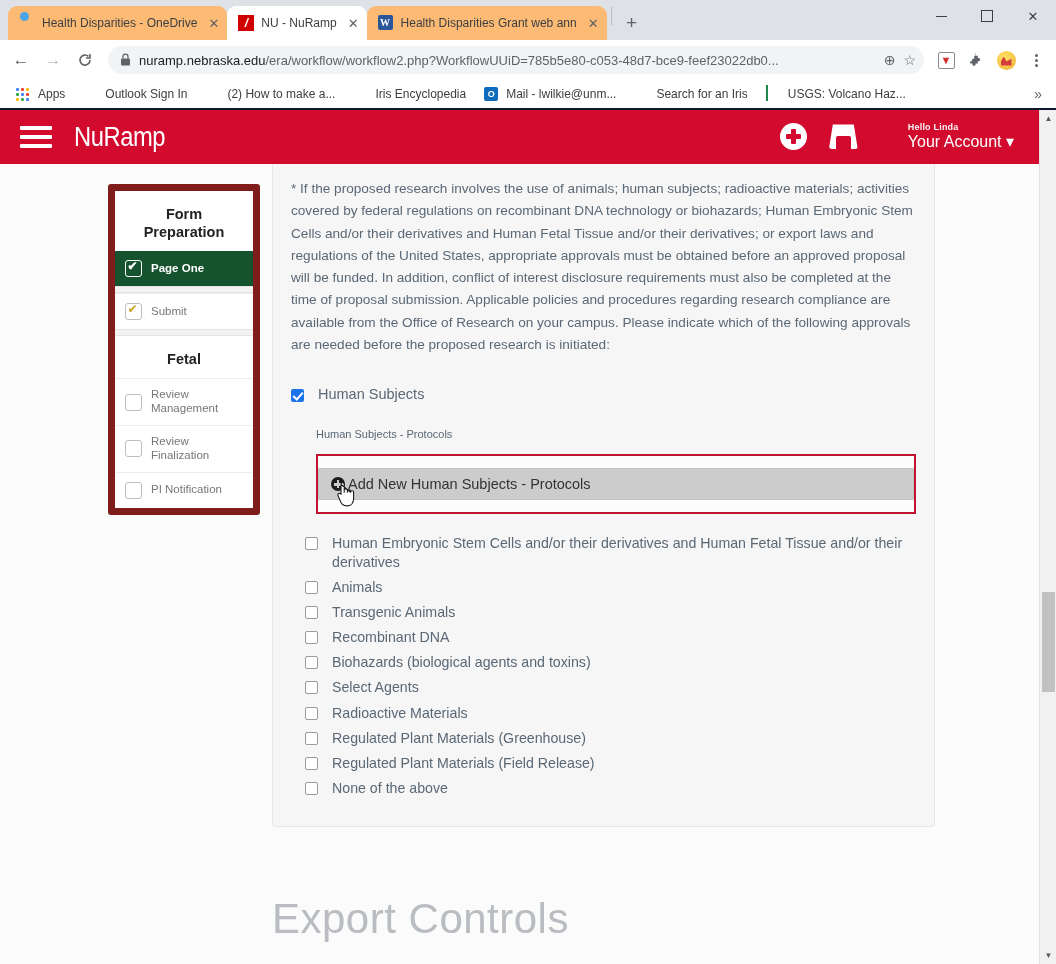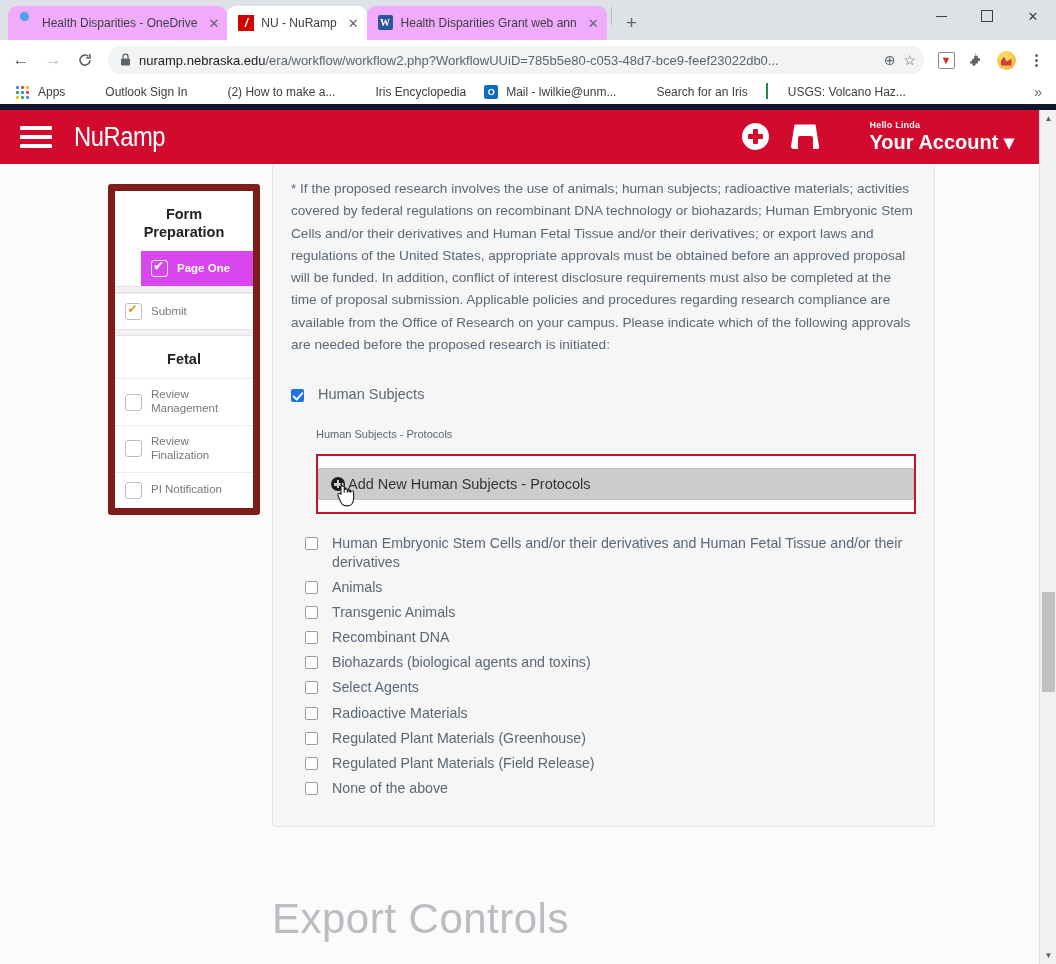--- a/index.html
+++ b/index.html
@@ -16,21 +16,21 @@
   .tabstrip {
     height: 40px; background: #dee1e6;
     display: flex; align-items: flex-end; padding-left: 8px;
     position: relative;
   }
   .tab {
     height: 34px; display: flex; align-items: center; gap: 7px;
     padding: 0 8px 0 11px; border-radius: 9px 9px 0 0;
     font-size: 12px; color: #3c4043; min-width: 0;
   }
-  .tab.inactive { background: #f0abfc; }
+  .tab.inactive { background: #fdba74; }
   .tab.active { background: #ffffff; }
   .tab-title {
     white-space: nowrap; overflow: hidden; text-overflow: clip;
     max-width: 178px;
   }
   .tab-fav { width: 16px; height: 16px; flex: 0 0 16px; position: relative; }
   .fav-onedrive {
     width: 16px; height: 10px; margin-top: 3px;
     background: #2b8cd8; border-radius: 8px 8px 5px 5px;
     position: relative;
@@ -113,21 +113,21 @@
     width: 11px; height: 9px; background: #d23c3c;
     clip-path: polygon(0 60%, 30% 0, 55% 55%, 100% 25%, 100% 100%, 0 100%);
   }
   .dots {
     display: flex; flex-direction: column; gap: 2px; align-items: center;
   }
   .dots i { width: 3px; height: 3px; background: #5f6368; border-radius: 50%; }
 
   .bookmarks {
     height: 30px; background: #ffffff; display: flex; align-items: center;
-    padding: 0 8px; gap: 2px; border-bottom: 6px solid #0f172a;
+    padding: 0 8px; gap: 2px; border-bottom: 2px solid #0f172a;
     font-size: 12px; color: #3c4043;
   }
   .bm {
     display: flex; align-items: center; gap: 6px; padding: 3px 8px;
     border-radius: 4px; white-space: nowrap;
   }
   .bm-ico { width: 16px; height: 16px; flex: 0 0 16px; }
   .ico-apps {
     display: grid; grid-template-columns: repeat(3, 3px);
     grid-template-rows: repeat(3, 3px); gap: 2px; margin-top: 2px;
@@ -205,40 +205,40 @@
     content: ""; position: absolute; left: 0; top: 0; width: 29px; height: 25px;
     background: #fff; border-radius: 3px;
     clip-path: polygon(4px 0, 25px 0, 29px 25px, 0 25px);
   }
   .inbox-ico::after {
     content: ""; position: absolute; left: 7px; top: 12px; width: 15px; height: 13px;
     background: #d10a2e; border-radius: 2px 2px 0 0;
   }
   .acct { color: #fff; line-height: 1.1; text-align: left; margin-left: 28px; }
   .acct .hello { font-size: 9px; font-weight: bold; letter-spacing: .2px; opacity: .95; }
-  .acct .name { font-size: 20px; font-weight: bold; }
+  .acct .name { font-size: 16px; font-weight: normal; }
 
   
   .pagebody { position: relative; height: 800px; background: #fbfbfb; }
 
   .sidebar {
     position: absolute; left: 108px; top: 20px; width: 152px;
     background: #fff; border: 7px solid #7f1d1d; border-radius: 3px;
     overflow: hidden;
   }
   .sb-group-title {
     padding: 14px 10px 10px; font-size: 14.5px; font-weight: bold;
     color: #222; text-align: center; line-height: 1.25;
   }
   .sb-item {
     display: flex; align-items: center; gap: 9px; padding: 9px 10px;
     border-top: 1px solid #ececec; font-size: 11.5px; color: #777;
     line-height: 1.2;
   }
-  .sb-item.active { background: #d946ef; color: #fff; font-weight: bold; border-top: none; margin-left: 26px; }
+  .sb-item.active { background: #14532d; color: #fff; font-weight: bold; border-top: none; }
   .cbox {
     width: 17px; height: 17px; flex: 0 0 17px; border-radius: 3px;
     border: 1.5px solid #bdbdbd; background: #fff; position: relative;
   }
   .cbox.checked-gold::after {
     content: "✔"; position: absolute; left: 1.5px; top: -2px;
     font-size: 12px; color: #c9a227;
   }
   .sb-item.active .cbox { border-color: #fff; background: transparent; }
   .sb-item.active .cbox::after {

